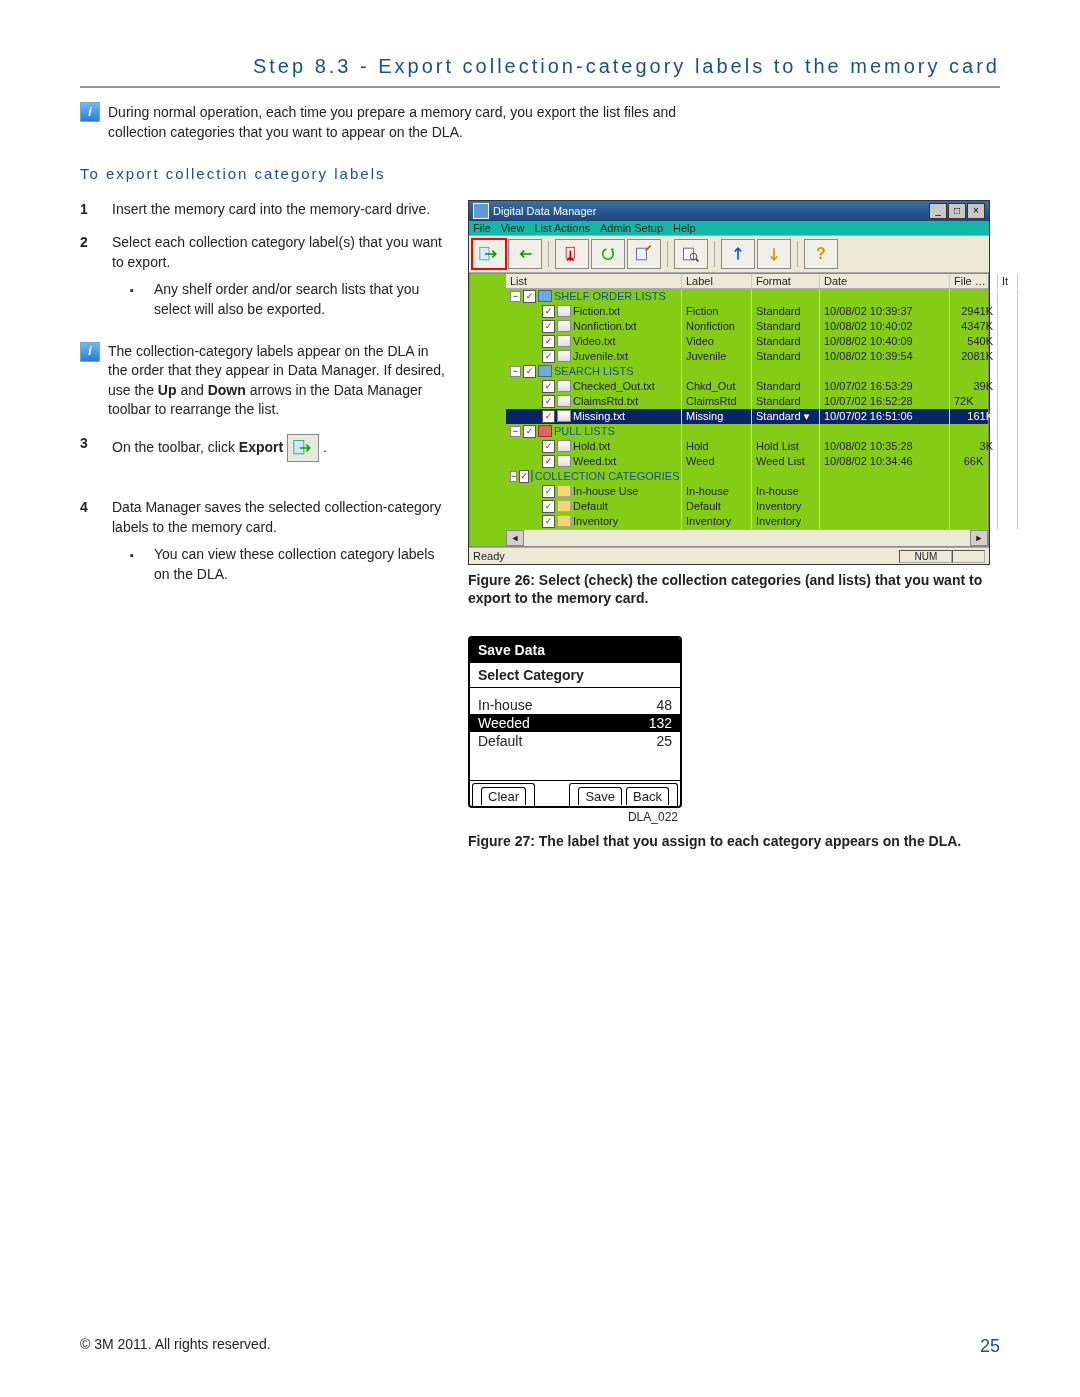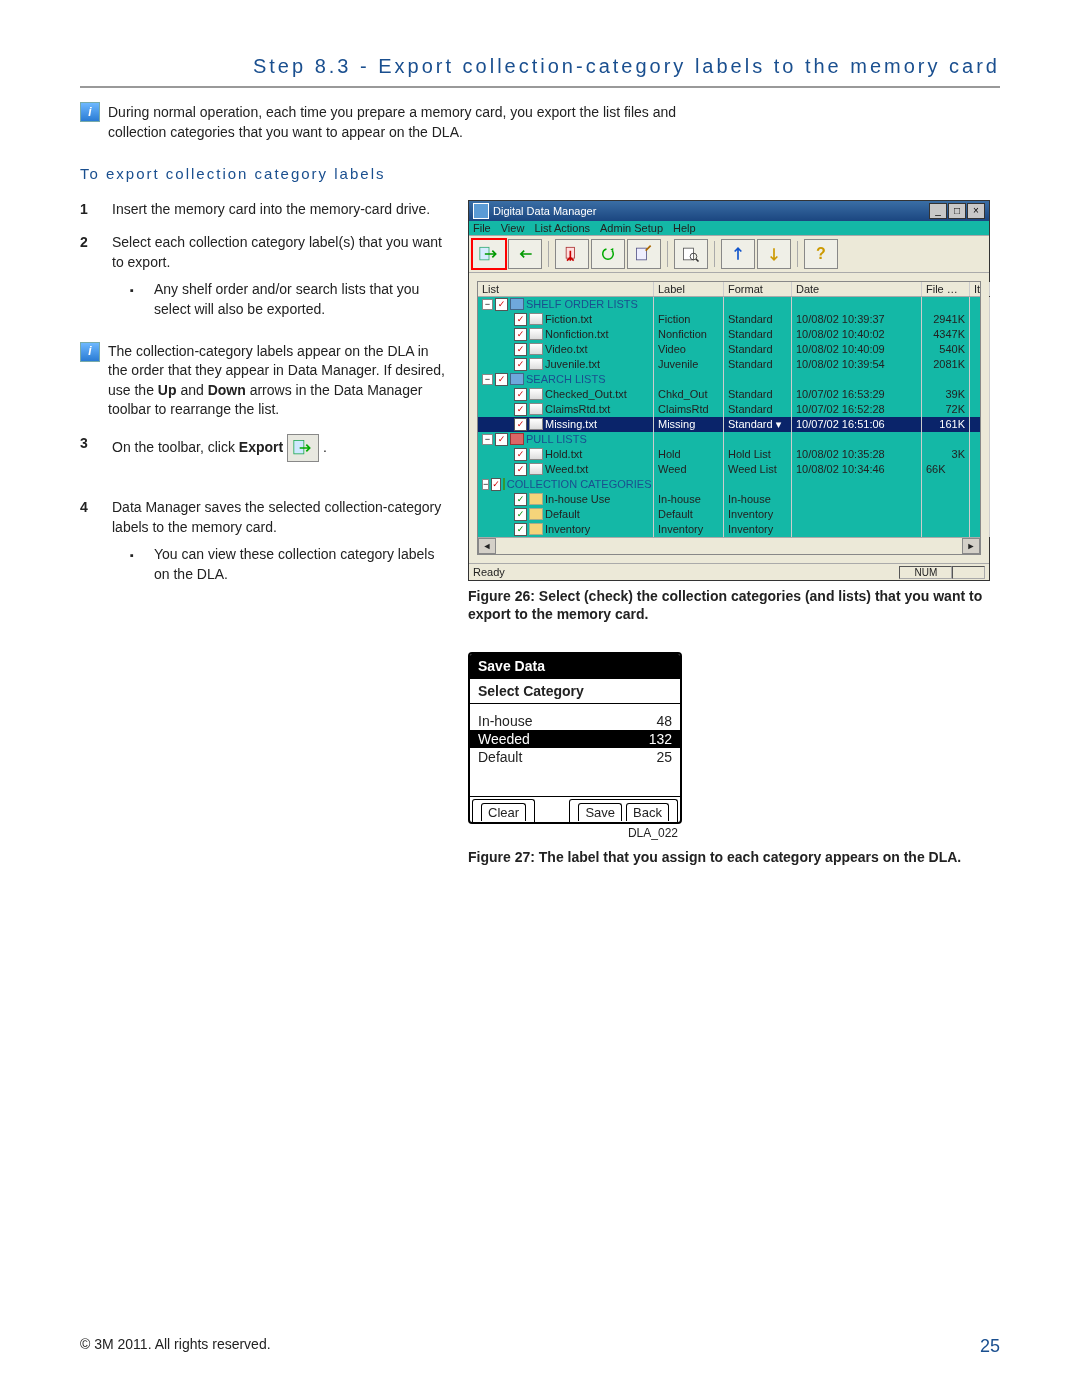--- a/index.html
+++ b/index.html
@@ -131,23 +131,24 @@
     align-items:center;
   }
   .tb {
     width: 32px; height: 28px; border:1px solid #888; background:#efefe7;
     display:flex; align-items:center; justify-content:center;
   }
   .tb.highlight { outline: 2px solid red; outline-offset: -1px; }
   .tb svg { width: 20px; height: 18px; }
   .sep { width:1px; height:26px; background:#aaa; margin:0 4px;}
   .ddm-grid {
-    background:#14b8a6;
+    background:#84cc16;
     border:1px solid #888;
-    margin:8px;
+    margin:0;
+    padding-left:36px;
   }
   .gh {
     display:grid;
     grid-template-columns: 176px 70px 68px 130px 48px 20px;
     background:#ece9d8;
     border-bottom:1px solid #aaa;
     font-size:11px;
   }
   .gh div, .gr div { padding:1px 4px; border-right:1px solid #ccc; white-space:nowrap; overflow:hidden;}
   .tree { font-size: 11px; }
@@ -410,21 +411,21 @@
                 <div>Standard</div>
                 <div>10/07/02 16:53:29</div>
                 <div style="text-align:right">39K</div>
                 <div></div>
               </div>
               <div class="gr">
                 <div class="c0"><span class="indent w2"></span><span class="chk">✓</span><span class="ficon file"></span> ClaimsRtd.txt</div>
                 <div>ClaimsRtd</div>
                 <div>Standard</div>
                 <div>10/07/02 16:52:28</div>
-                <div style="text-align:right">72K</div>
+                <div style="text-align:left">72K</div>
                 <div></div>
               </div>
               <div class="gr sel">
                 <div class="c0"><span class="indent w2"></span><span class="chk">✓</span><span class="ficon file"></span> Missing.txt</div>
                 <div>Missing</div>
                 <div>Standard ▾</div>
                 <div>10/07/02 16:51:06</div>
                 <div style="text-align:right">161K</div>
                 <div></div>
               </div>
@@ -442,21 +443,21 @@
                 <div>Hold List</div>
                 <div>10/08/02 10:35:28</div>
                 <div style="text-align:right">3K</div>
                 <div></div>
               </div>
               <div class="gr">
                 <div class="c0"><span class="indent w2"></span><span class="chk">✓</span><span class="ficon file"></span> Weed.txt</div>
                 <div>Weed</div>
                 <div>Weed List</div>
                 <div>10/08/02 10:34:46</div>
-                <div style="text-align:left">66K</div>
+                <div style="text-align:center">66K</div>
                 <div></div>
               </div>
               <div class="gr group">
                 <div class="c0"><span class="exp">−</span><span class="chk">✓</span><span class="ficon green"></span> COLLECTION CATEGORIES</div>
                 <div></div>
                 <div></div>
                 <div></div>
                 <div></div>
                 <div></div>
               </div>

